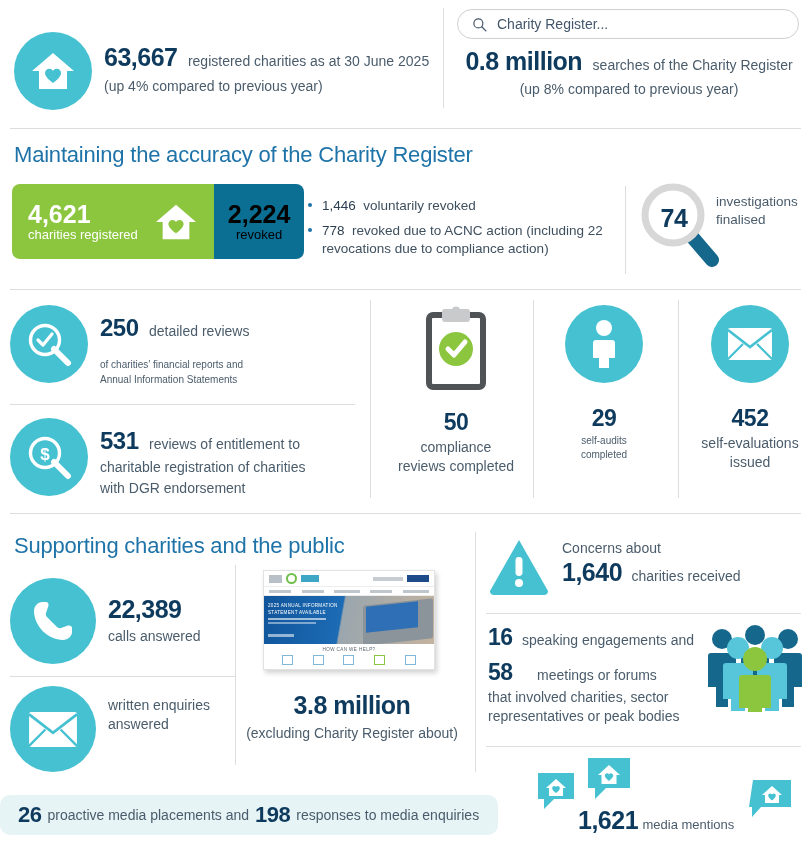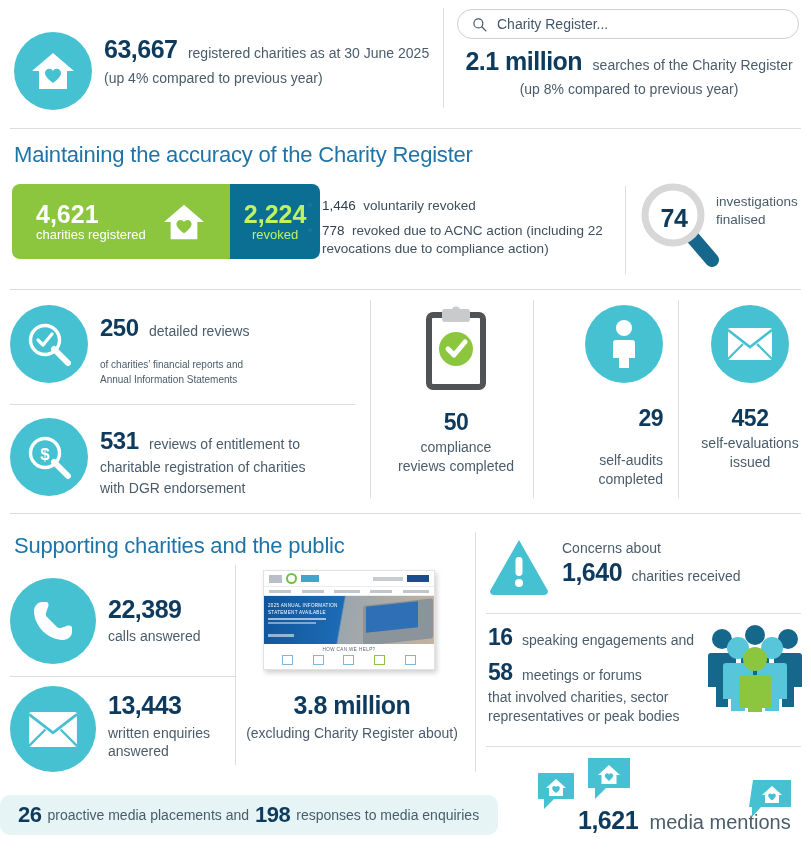--- a/index.html
+++ b/index.html
@@ -44,24 +44,24 @@
     display: flex; align-items: center;
     padding: 0 14px;
     gap: 10px;
   }
   .searchbox .ph { color: #44566B; font-size: 14px; }
 
   
   .pill { position: absolute; display: flex; border-radius: 8px; overflow: hidden; }
   .pill .green {
     background: #8CC63F; color: #fff; display: flex; align-items: center;
-    padding: 0 24px; gap: 10px;
+    padding: 0 16px; gap: 10px;
   }
   .pill .blue {
-    background: #0B6E93; color: #bef264; display: flex; flex-direction: column;
+    background: #0B6E93; color: #000000; display: flex; flex-direction: column;
     align-items: center; justify-content: center; padding: 0 14px;
   }
   .pill .bignum { font-size: 25px; font-weight: bold; line-height: 1.05; }
   .pill .sub { font-size: 13px; }
 
   
   .bullets { position: absolute; }
   .bullets li { list-style: none; position: relative; padding-left: 14px;
                 margin-bottom: 7px; font-size: 13.5px; color: #3E4F5E; line-height: 1.32; }
   .bullets li::before {
@@ -92,42 +92,42 @@
 <body>
 
 <div class="page">
 
   <div class="circ abs" style="left:14px; top:32px; width:78px; height:78px;">
     <svg width="46" height="42" viewBox="0 0 46 42" aria-hidden="true">
       <path d="M23 3 L44 21 L37 21 L37 39 L9 39 L9 21 L2 21 Z" fill="#ffffff"></path>
       <path d="M23 33 C23 33 15 27.5 15 23.2 C15 20.6 17 18.8 19.3 18.8 C20.9 18.8 22.3 19.7 23 20.9 C23.7 19.7 25.1 18.8 26.7 18.8 C29 18.8 31 20.6 31 23.2 C31 27.5 23 33 23 33 Z" fill="#45C1D1"></path>
     </svg>
   </div>
-  <div class="abs" style="left:104px; top:36px; width:330px;">
+  <div class="abs" style="left:104px; top:44px; width:330px;">
     <div style="line-height:1.1;">
       <span class="num" style="font-size:25px;">63,667</span>
       <span class="txt" style="font-size:14px; margin-left:6px;">registered charities as at 30 June 2025</span>
     </div>
     <div class="txt" style="font-size:14px; margin-top:6px;">(up 4% compared to previous year)</div>
   </div>
 
   <div class="vr" style="left:443px; top:8px; height:100px;"></div>
 
   <div class="searchbox" style="left:457px; top:9px; width:342px; height:30px;">
     <span style="display:flex;">
       <svg width="15" height="15" viewBox="0 0 20 20" aria-hidden="true">
         <circle cx="8.5" cy="8.5" r="6" fill="none" stroke="#44566B" stroke-width="1.6"></circle>
         <line x1="13" y1="13" x2="18.5" y2="18.5" stroke="#44566B" stroke-width="1.8" stroke-linecap="round"></line>
       </svg>
     </span>
     <span class="ph">Charity Register...</span>
   </div>
   <div class="abs" style="left:457px; top:48px; width:344px; text-align:center;">
     <div style="line-height:1.1;">
-      <span class="num" style="font-size:25px;">2.1 million</span>
+      <span class="num" style="font-size:25px;">0.8 million</span>
       <span class="txt" style="font-size:14px; margin-left:6px;">searches of the Charity Register</span>
     </div>
     <div class="txt" style="font-size:14px; margin-top:5px;">(up 8% compared to previous year)</div>
   </div>
 
   <div class="hr" style="left:10px; top:128px; width:791px;"></div>
 
   <h2 class="section-title abs" style="left:14px; top:142px;">Maintaining the accuracy of the Charity Register</h2>
 
   <div class="pill" style="left:12px; top:184px; height:75px;">
@@ -228,29 +228,29 @@
     </span>
     <div class="num" style="font-size:23px; margin-top:10px;">50</div>
     <div class="txt" style="font-size:14px; line-height:1.35; margin-top:2px;">
       <div>compliance</div>
       <div>reviews completed</div>
     </div>
   </div>
 
   <div class="vr" style="left:533px; top:300px; height:198px;"></div>
 
-  <div class="stat-col" style="left:545px; top:305px; width:118px;text-align:right;">
+  <div class="stat-col" style="left:545px; top:305px; width:118px;">
     <span class="circ" style="width:78px; height:78px; display:inline-flex;">
       <svg width="34" height="50" viewBox="0 0 34 50" aria-hidden="true">
         <circle cx="17" cy="9" r="8" fill="#ffffff"></circle>
         <path d="M9 21 h16 a3 3 0 0 1 3 3 v15 h-6 v10 h-10 v-10 h-6 v-15 a3 3 0 0 1 3 -3 z" fill="#ffffff"></path>
       </svg>
     </span>
     <div class="num" style="font-size:23px; margin-top:22px;">29</div>
-    <div class="txt" style="font-size:14px; line-height:1.35; margin-top:19px;">
+    <div class="txt" style="font-size:10px; line-height:1.35; margin-top:2px;">
       <div>self-audits</div>
       <div>completed</div>
     </div>
   </div>
 
   <div class="vr" style="left:678px; top:300px; height:198px;"></div>
 
   <div class="stat-col" style="left:690px; top:305px; width:120px;">
     <span class="circ" style="width:78px; height:78px; display:inline-flex;">
       <svg width="46" height="34" viewBox="0 0 46 34" aria-hidden="true">
@@ -283,21 +283,20 @@
   <div class="hr" style="left:10px; top:676px; width:225px;"></div>
 
   <div class="circ abs" style="left:10px; top:686px; width:86px; height:86px;">
     <svg width="50" height="37" viewBox="0 0 46 34" aria-hidden="true">
       <rect x="1" y="1" width="44" height="32" rx="2" fill="#ffffff"></rect>
       <path d="M1 3 L23 20 L45 3" fill="none" stroke="#45C1D1" stroke-width="2.6"></path>
       <path d="M1 32 L16 17 M45 32 L30 17" fill="none" stroke="#45C1D1" stroke-width="2.2"></path>
     </svg>
   </div>
   <div class="abs" style="left:108px; top:692px;">
-    <div class="num" style="font-size:25px; line-height:1.1;">13,443</div>
     <div class="txt" style="font-size:14px; line-height:1.35; margin-top:4px;">
       <div>written enquiries</div>
       <div>answered</div>
     </div>
   </div>
 
   <div class="vr" style="left:235px; top:565px; height:200px;"></div>
 
   <div class="thumb" style="left:263px; top:570px; width:172px; height:100px;">
     <div style="height:16px; background:#fff; border-bottom:1px solid #EDEDED; display:flex; align-items:center; padding:0 5px; gap:4px;">
@@ -364,21 +363,21 @@
 
   <div class="hr" style="left:486px; top:613px; width:315px;"></div>
 
   <div class="abs" style="left:488px; top:625px; width:212px;">
     <div style="line-height:1.1;">
       <span class="num" style="font-size:23px;">16</span>
       <span class="txt" style="font-size:14px; margin-left:5px;">speaking engagements and</span>
     </div>
     <div style="line-height:1.1; margin-top:10px;">
       <span class="num" style="font-size:23px;">58</span>
-      <span class="txt" style="font-size:14px; margin-left:5px;">meetings or forums</span>
+      <span class="txt" style="font-size:14px; margin-left:20px;">meetings or forums</span>
     </div>
     <div class="txt" style="font-size:14px; line-height:1.4; margin-top:2px;">
       <div>that involved charities, sector</div>
       <div>representatives or peak bodies</div>
     </div>
   </div>
 
   <div class="abs" style="left:706px; top:622px;">
     <svg width="98" height="90" viewBox="0 0 98 90" aria-hidden="true">
 
@@ -431,16 +430,16 @@
   <div class="abs" style="left:749px; top:778px;">
     <svg width="46" height="46" viewBox="0 0 46 46" aria-hidden="true">
       <path d="M4 2 h38 v27 h-30 l-9 10 v-10 h-3 z" fill="#45C1D1"></path>
       <path d="M23 8 L33 17 L30 17 L30 25 L16 25 L16 17 L13 17 Z" fill="#ffffff"></path>
       <path d="M23 22.4 C23 22.4 19.2 19.6 19.2 17.5 C19.2 16.3 20.1 15.4 21.2 15.4 C21.9 15.4 22.6 15.8 23 16.4 C23.4 15.8 24.1 15.4 24.8 15.4 C25.9 15.4 26.8 16.3 26.8 17.5 C26.8 19.6 23 22.4 23 22.4 Z" fill="#45C1D1"></path>
     </svg>
   </div>
 
   <div class="abs" style="left:578px; top:806px;">
     <span class="num" style="font-size:25px;">1,621</span>
-    <span class="txt" style="font-size:20px; margin-left:7px;">media mentions</span>
+    <span class="txt" style="font-size:13px; ">media mentions</span>
   </div>
 
 </div>
 
 </body></html>

